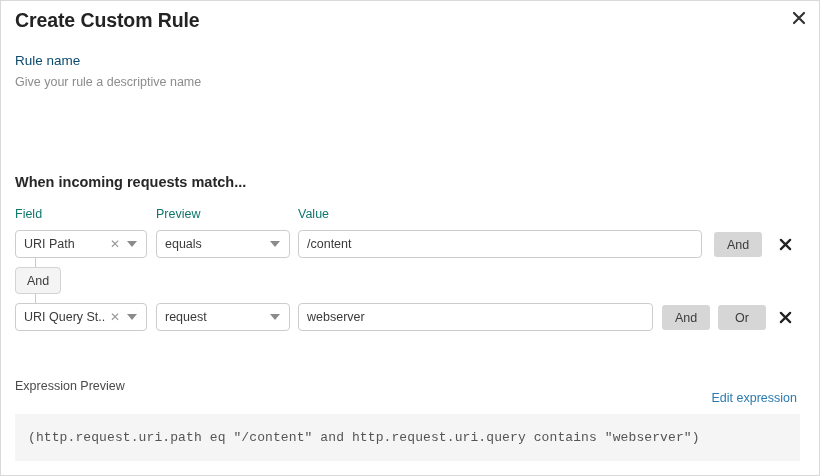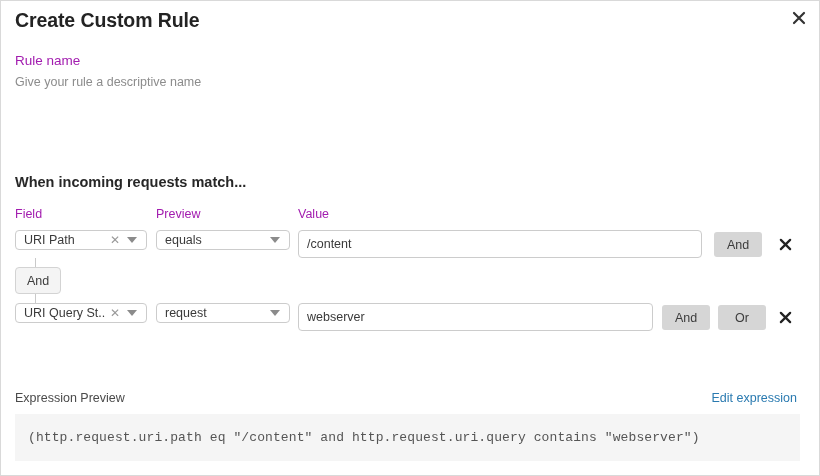--- a/index.html
+++ b/index.html
@@ -51,21 +51,21 @@
     border: none;
     padding: 0;
   }
   .close-btn svg { display: block; }
 
   
   .section-label {
     position: absolute;
     left: 14px;
     font-size: 13.5px;
-    color: #a21caf;
+    color: #0c4a6e;
   }
   .lbl-rule-name { top: 52px; }
   .sub-label {
     position: absolute;
     left: 14px;
     top: 74px;
     font-size: 12.5px;
     color: #8c8c8c;
   }
   .rule-name-input {
@@ -91,34 +91,34 @@
     left: 14px;
     top: 173px;
     font-size: 14.5px;
     font-weight: bold;
     color: #272727;
   }
   .col-label {
     position: absolute;
     top: 206px;
     font-size: 12.5px;
-    color: #a21caf;
+    color: #0f766e;
   }
   .col-label.field { left: 14px; }
   .col-label.operator { left: 155px; }
   .col-label.value { left: 297px; }
 
   
   .cond-row { position: absolute; left: 0; right: 0; height: 28px; }
   .row1 { top: 229px; }
   .row2 { top: 302px; }
 
   .select-box {
     position: absolute;
-    height: 20px;
+    height: 28px;
     box-sizing: border-box;
     border: 1px solid #cccccc;
     border-radius: 4px;
     background: #fff;
     display: flex;
     align-items: center;
     cursor: pointer;
     font-size: 12.5px;
     color: #3a3a3a;
   }
@@ -233,21 +233,21 @@
     border-radius: 4px;
     font-size: 12.5px;
     color: #3c3c3c;
     cursor: pointer;
   }
 
   
   .expr-label {
     position: absolute;
     left: 14px;
-    top: 390px;
+    top: 378px;
     font-size: 12.5px;
     color: #4a4a4a;
   }
   .edit-expr {
     position: absolute;
     right: 22px;
     top: 390px;
     font-size: 12.5px;
     color: #2a7ab0;
     text-decoration: none;

